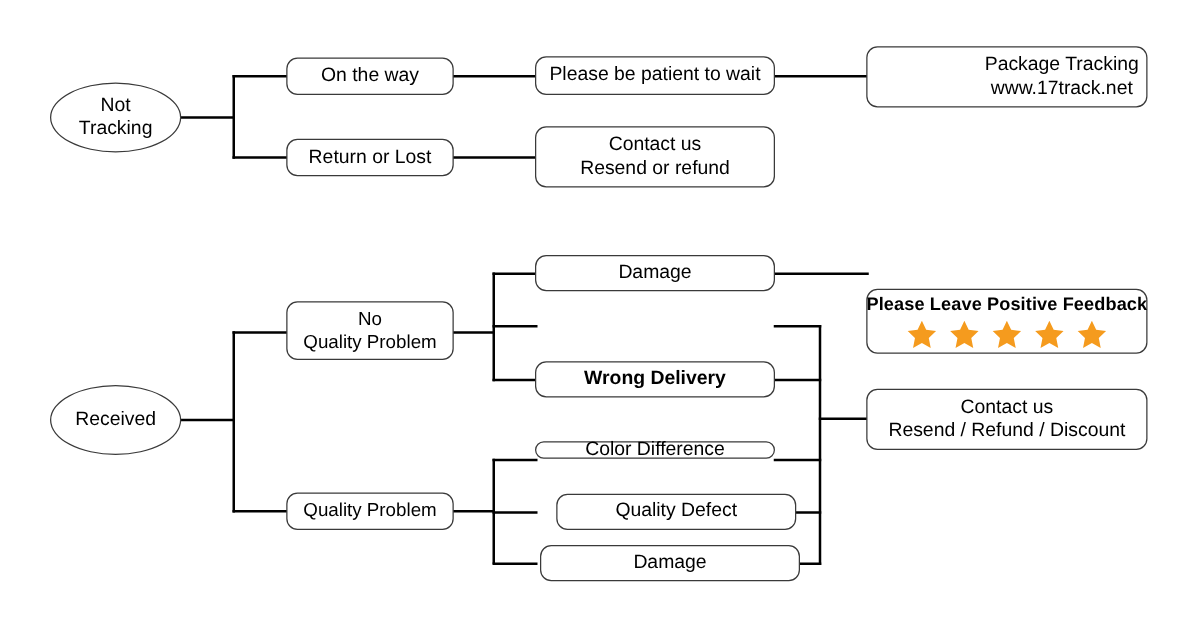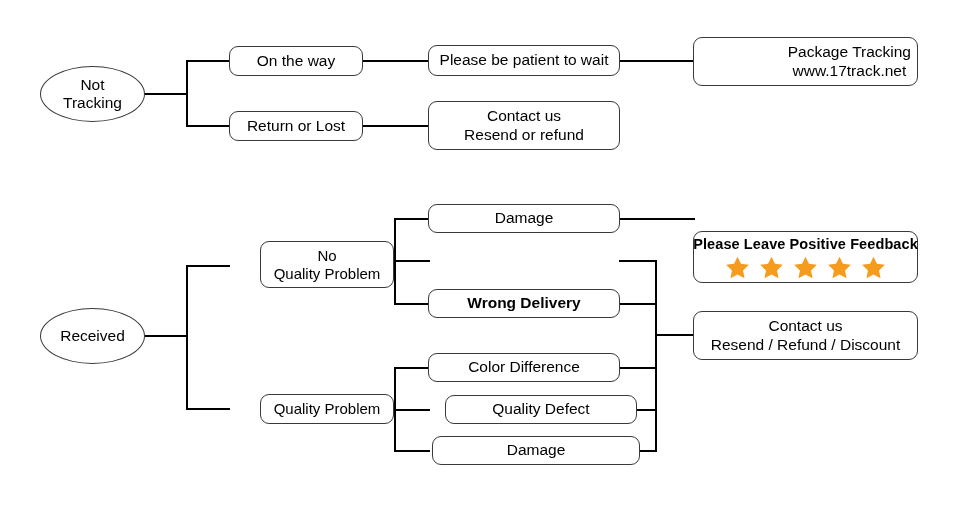--- a/index.html
+++ b/index.html
@@ -42,21 +42,21 @@
     z-index: 3;
   }
   .node.rounded { border-radius: 9px; }
   .node.oval { border-radius: 50%; }
   .node .txt {
     display: block;
     white-space: pre-line;
     padding: 0 6px;
   }
   .f16 { font-size: 15.5px; }
-  .f15 { font-size: 15px; margin-left: 31px; }
+  .f15 { font-size: 15px; }
 
   
   .feedback {
     flex-direction: column;
     justify-content: center;
     gap: 1px;
     padding: 4px 0 2px;
     margin-top: 38px;
   }
   .feedback .fb-label {
@@ -165,21 +165,21 @@
 
   <div class="node rounded f16" style="left:428px; top:204px; width:192px; height:29px;">
     <span class="txt">Damage</span>
   </div>
 
 
   <div class="node rounded f16" style="left:428px; top:289px; width:192px; height:29px;font-weight:bold;">
     <span class="txt">Wrong Delivery</span>
   </div>
 
-  <div class="node rounded f16" style="left:428px; top:353px; width:192px; height:29px;text-align:center;">
+  <div class="node rounded f16" style="left:428px; top:353px; width:192px; height:14px;text-align:center;">
     <span class="txt">Color Difference</span>
   </div>
 
   <div class="node rounded f16" style="left:428px; top:395px; width:192px; height:29px;margin-left:17px;">
     <span class="txt">Quality Defect</span>
   </div>
 
   <div class="node rounded f16" style="left:432px; top:436px; width:208px; height:29px;">
     <span class="txt">Damage</span>
   </div>

